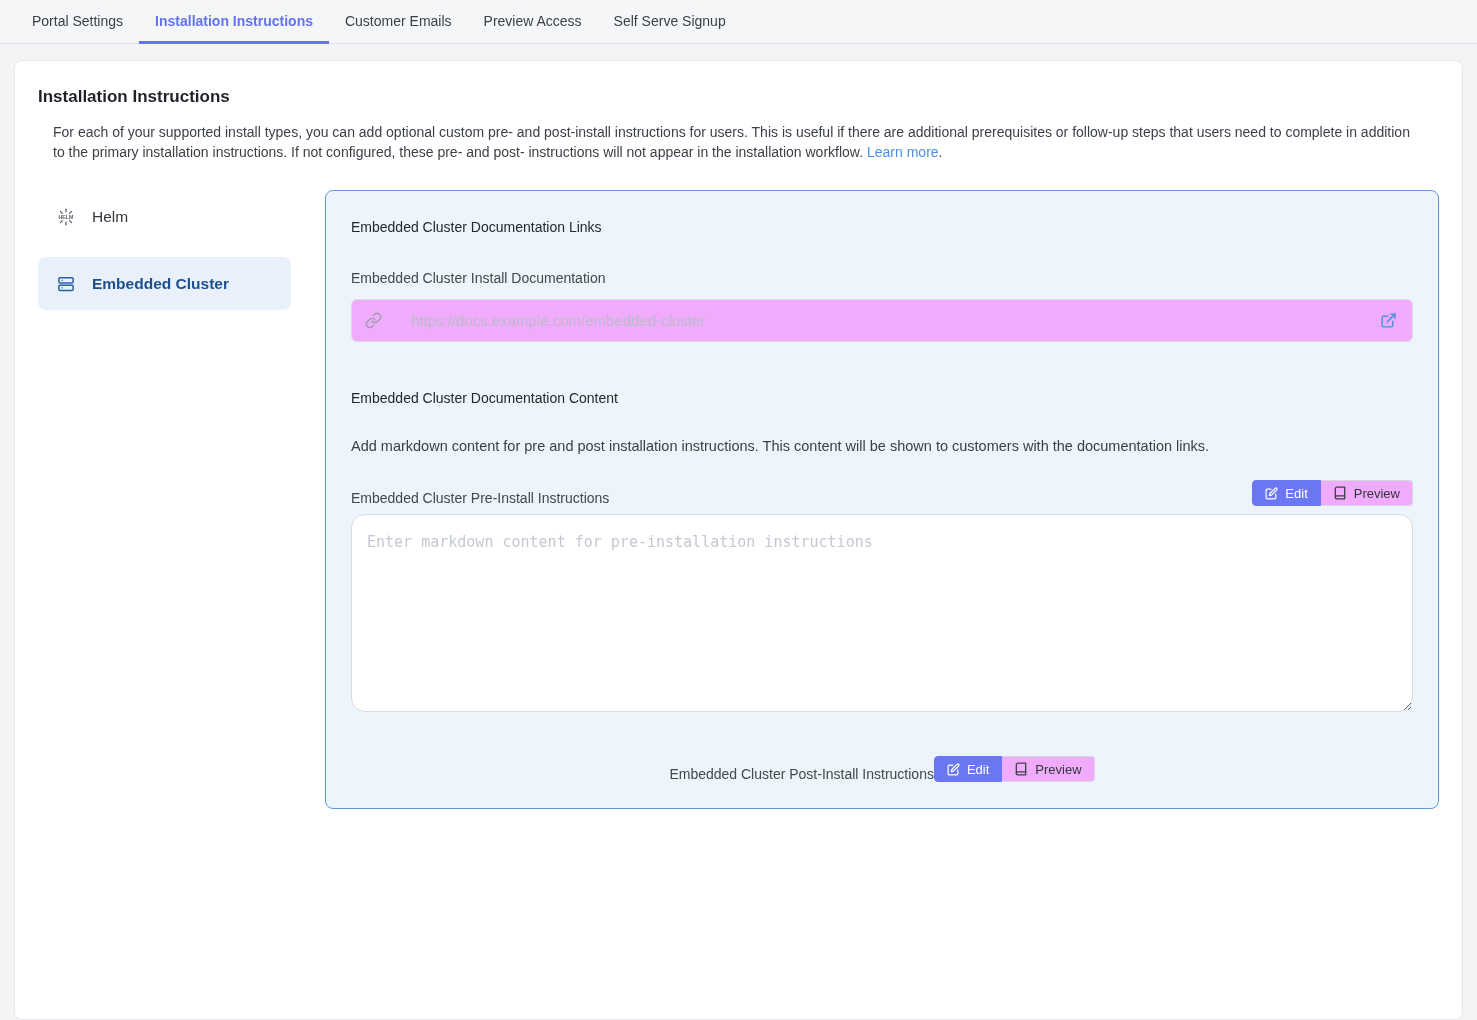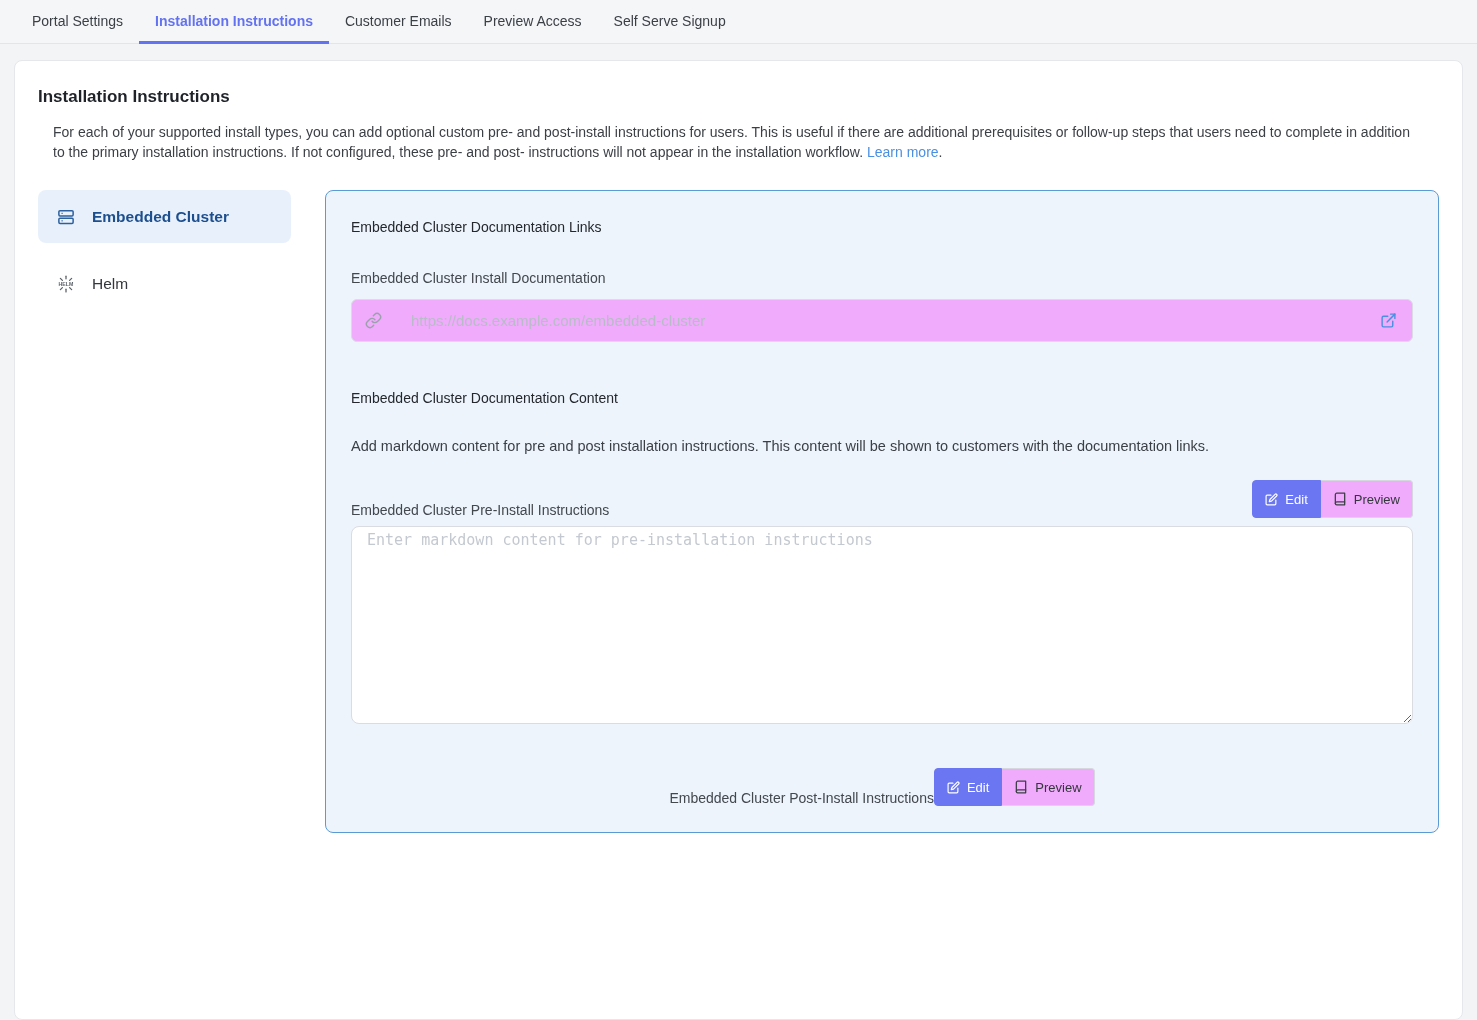--- a/index.html
+++ b/index.html
@@ -74,35 +74,35 @@
   .content-heading { margin-top:48px; }
   .content-desc { margin:30px 0 0; font-size:14.5px; line-height:20px; }
 
   .field-row { display:flex; align-items:flex-end; justify-content:space-between; margin-top:24px; }
   .field-row.post { margin-top:44px;justify-content:center; }
 
   .toggle-group { display:inline-flex; }
   .btn {
     height:26px; display:inline-flex; align-items:center; gap:7px;
     font-family:"Liberation Sans", sans-serif; font-size:13px;
-    padding:18px 12px; cursor:pointer;
+    padding:12px 12px; cursor:pointer;
   }
   .btn-edit {
     background:#6b77f2; color:#ffffff;
     border:1px solid #6b77f2; border-radius:4px 0 0 4px;
   }
   .btn-preview {
     background:#f0abfc; color:#33373c;
     border:1px solid #d5d8dd; border-left:none; border-radius:0 4px 4px 0;
   }
 
   textarea.md {
     display:block; width:100%; height:198px; margin-top:8px;
-    background:#fff; border:1px solid #d9dce1; border-radius:8px;
-    padding:4px 15px;
+    background:#fff; border:1px solid #d9dce1; border-radius:14px;
+    padding:18px 15px;
     font-family:"DejaVu Sans Mono", monospace; font-size:15px; color:#333;
     resize:both; outline:none;
   }
   textarea.md::placeholder { color:#c4c9d1; }
   textarea.md.post { height:196px; }
 
   svg { display:block; }
 </style>
 </head>
 <body>
@@ -117,47 +117,47 @@
 
 <div class="card">
 
   <h1 class="page-title">Installation Instructions</h1>
   <p class="page-desc"><span>For each of your supported install types, you can add optional custom pre- and post-install instructions for users. This is useful if there are additional prerequisites or follow-up steps that users need to complete in addition to the primary installation instructions. If not configured, these pre- and post- instructions will not appear in the installation workflow.</span>
     <a class="link">Learn more</a><span>.</span></p>
 
   <div class="content">
 
     <div class="sidebar">
-      <div class="nav-item selected">
-        <span class="nav-icon">
-          <svg width="18" height="18" viewBox="0 0 24 24" fill="none" stroke="#2b5f9e" stroke-width="2" stroke-linecap="round" stroke-linejoin="round">
-            <rect x="2.5" y="3.5" width="19" height="7" rx="1.5"></rect>
-            <rect x="2.5" y="13.5" width="19" height="7" rx="1.5"></rect>
-            <rect x="6" y="6.3" width="1.6" height="1.6" fill="#2b5f9e" stroke="none"></rect>
-            <rect x="6" y="16.3" width="1.6" height="1.6" fill="#2b5f9e" stroke="none"></rect>
-          </svg>
-        </span>
-        <span>Embedded Cluster</span>
-      </div>
-
       <div class="nav-item">
         <span class="nav-icon">
           <svg width="18" height="18" viewBox="0 0 24 24">
             <g stroke="#5b6068" stroke-width="1.7" stroke-linecap="round">
               <line x1="12" y1="1.5" x2="12" y2="5"></line>
               <line x1="4.5" y1="4.5" x2="7.2" y2="7.2"></line>
               <line x1="19.5" y1="4.5" x2="16.8" y2="7.2"></line>
               <line x1="12" y1="19" x2="12" y2="22.5"></line>
               <line x1="4.5" y1="19.5" x2="7.2" y2="16.8"></line>
               <line x1="19.5" y1="19.5" x2="16.8" y2="16.8"></line>
             </g>
             <text x="12" y="14.8" font-size="7" text-anchor="middle" fill="#5b6068" font-family="'Liberation Sans', sans-serif" font-weight="bold">HELM</text>
           </svg>
         </span>
         <span>Helm</span>
+      </div>
+
+      <div class="nav-item selected">
+        <span class="nav-icon">
+          <svg width="18" height="18" viewBox="0 0 24 24" fill="none" stroke="#2b5f9e" stroke-width="2" stroke-linecap="round" stroke-linejoin="round">
+            <rect x="2.5" y="3.5" width="19" height="7" rx="1.5"></rect>
+            <rect x="2.5" y="13.5" width="19" height="7" rx="1.5"></rect>
+            <rect x="6" y="6.3" width="1.6" height="1.6" fill="#2b5f9e" stroke="none"></rect>
+            <rect x="6" y="16.3" width="1.6" height="1.6" fill="#2b5f9e" stroke="none"></rect>
+          </svg>
+        </span>
+        <span>Embedded Cluster</span>
       </div>
     </div>
 
     <div class="panel">
 
       <h2 class="section-heading">Embedded Cluster Documentation Links</h2>
 
       <label class="field-label lbl-install-doc">Embedded Cluster Install Documentation</label>
 
       <div class="url-wrap">

